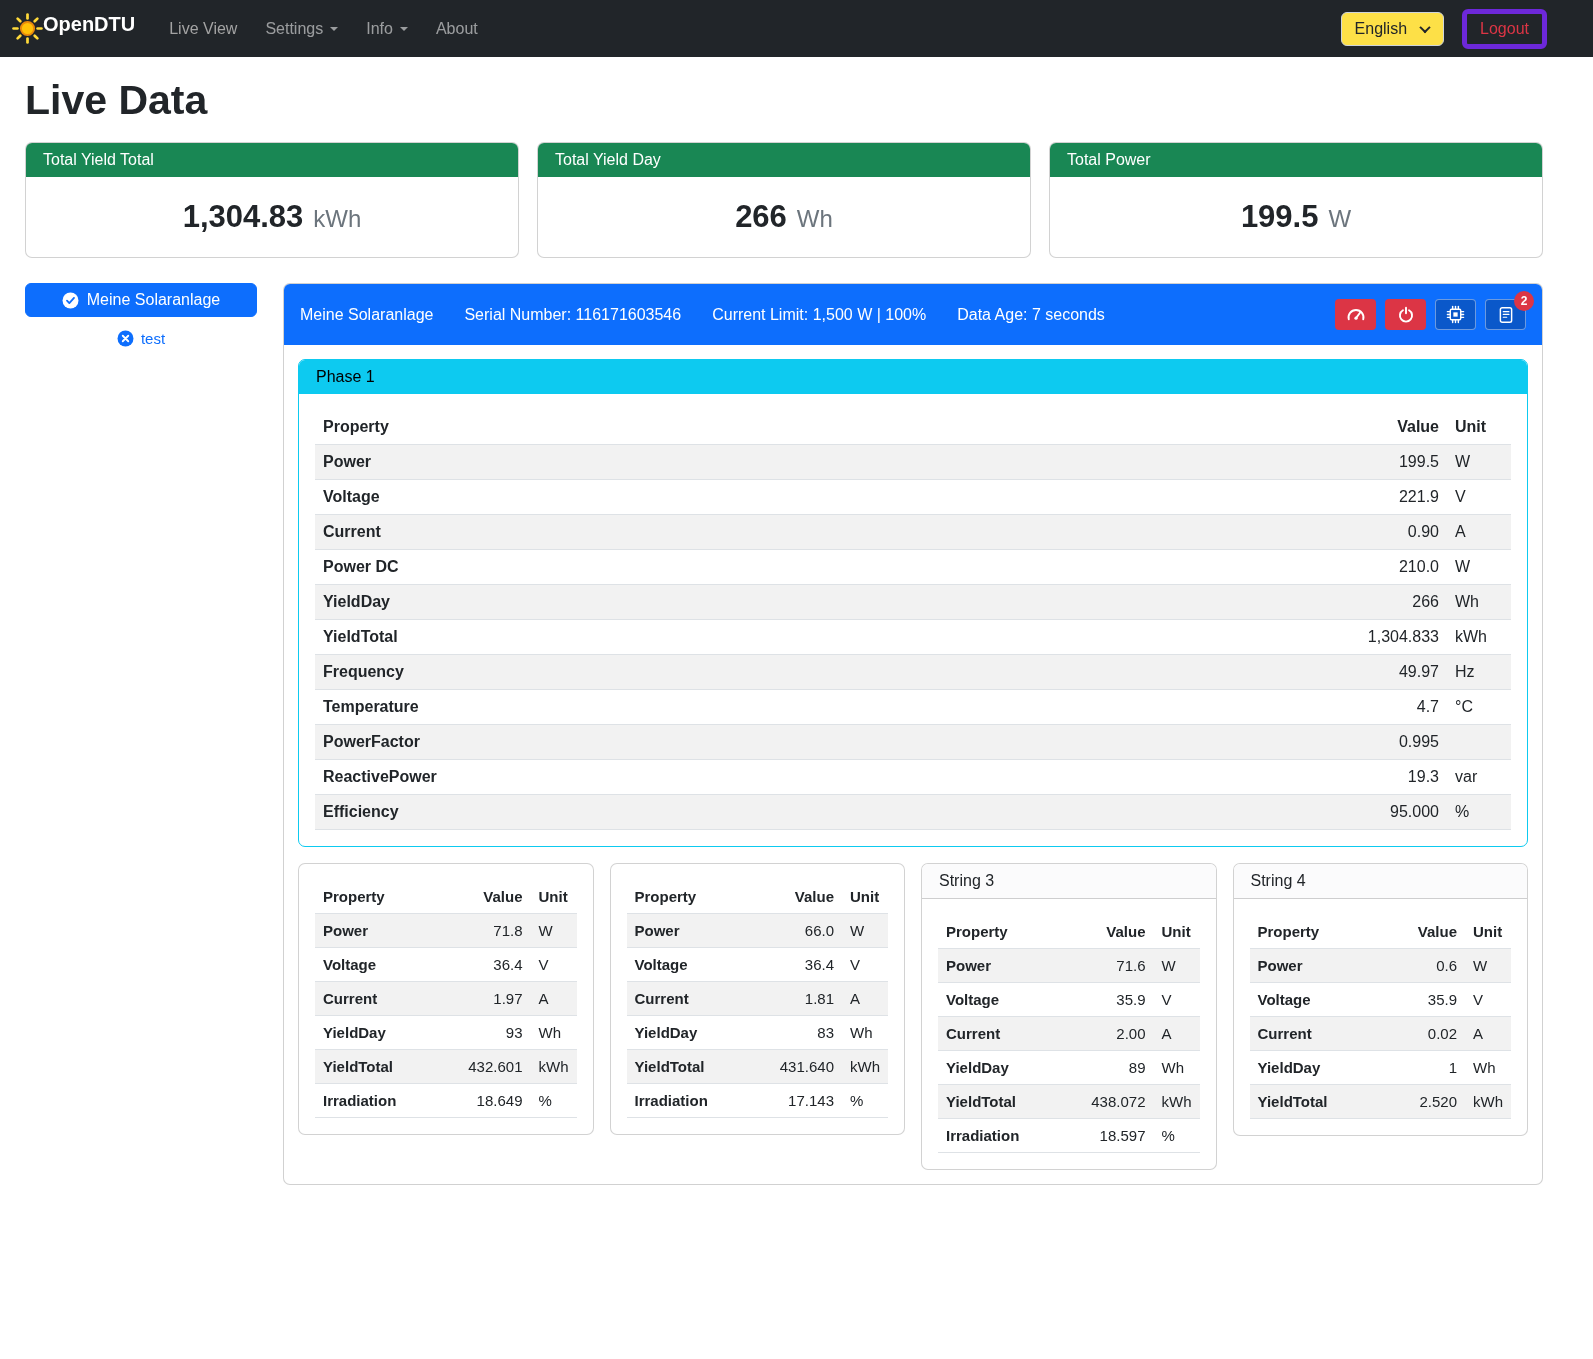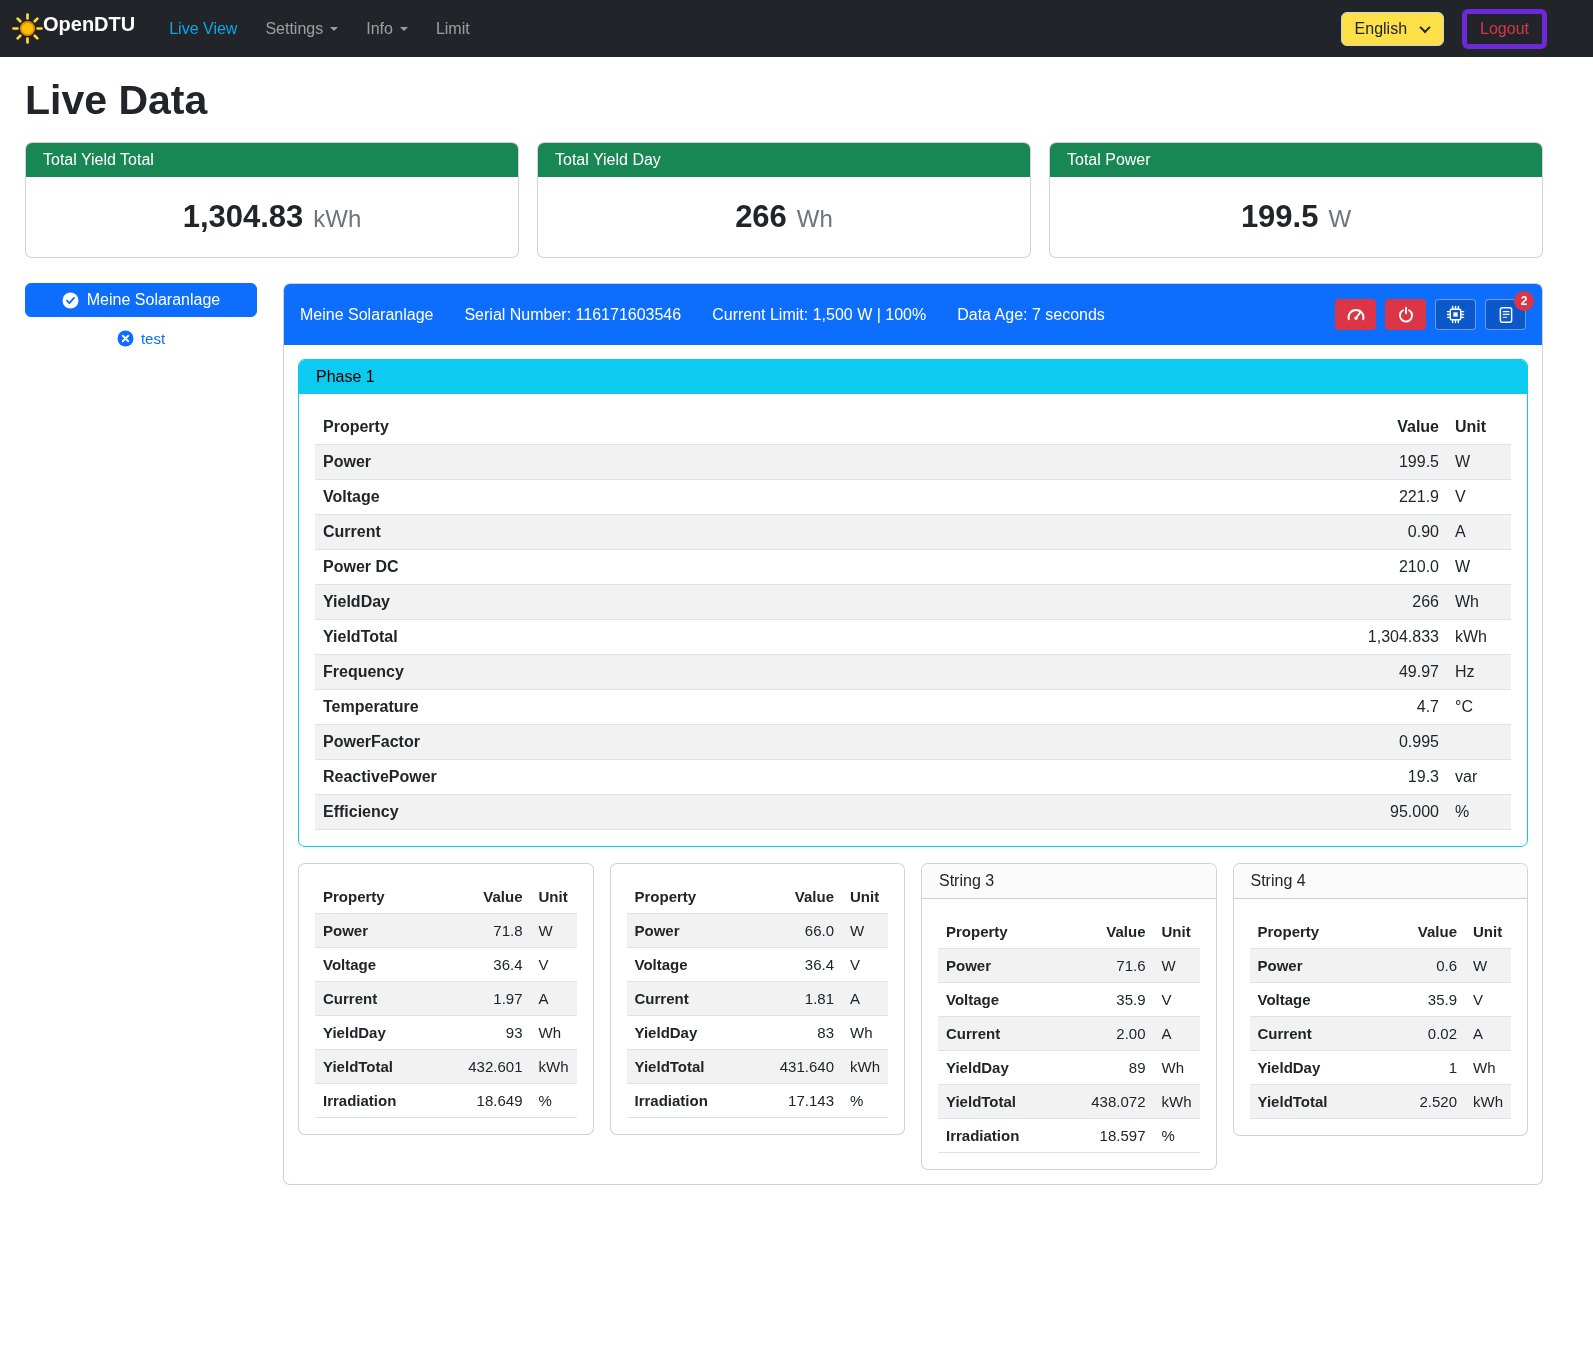--- a/index.html
+++ b/index.html
@@ -31,21 +31,21 @@
   .nav-links { display: flex; align-items: center; list-style: none; margin: 0; padding: 0; }
   .nav-link {
     color: rgba(255,255,255,.55);
     font-size: 16px;
     padding: 8px 14px;
     cursor: pointer;
     display: flex;
     align-items: center;
     background: none; border: none; font-family: inherit;
   }
-  .nav-link.active { color: #0ea5e9; }
+  .nav-link.active { color: #a3a3a3; }
   .caret {
     display: inline-block;
     margin-left: 7px;
     border-top: 4px solid currentColor;
     border-left: 4px solid transparent;
     border-right: 4px solid transparent;
   }
   .nav-right { margin-left: auto; display: flex; align-items: center; gap: 18px; }
   .lang-select {
     background: #fde047;
@@ -222,21 +222,21 @@
         </button>
       </li>
     <li>
         <button class="nav-link">
           <span>Info</span>
           <span class="caret"></span>
         </button>
       </li>
     <li>
         <button class="nav-link">
-          <span>Limit</span>
+          <span>About</span>
         </button>
       </li>
   </ul>
   <div class="nav-right">
     <div class="lang-select">
       <span>English</span>
       <span class="select-chevron"></span>
     </div>
     <button class="logout-btn">Logout</button>
   </div>

